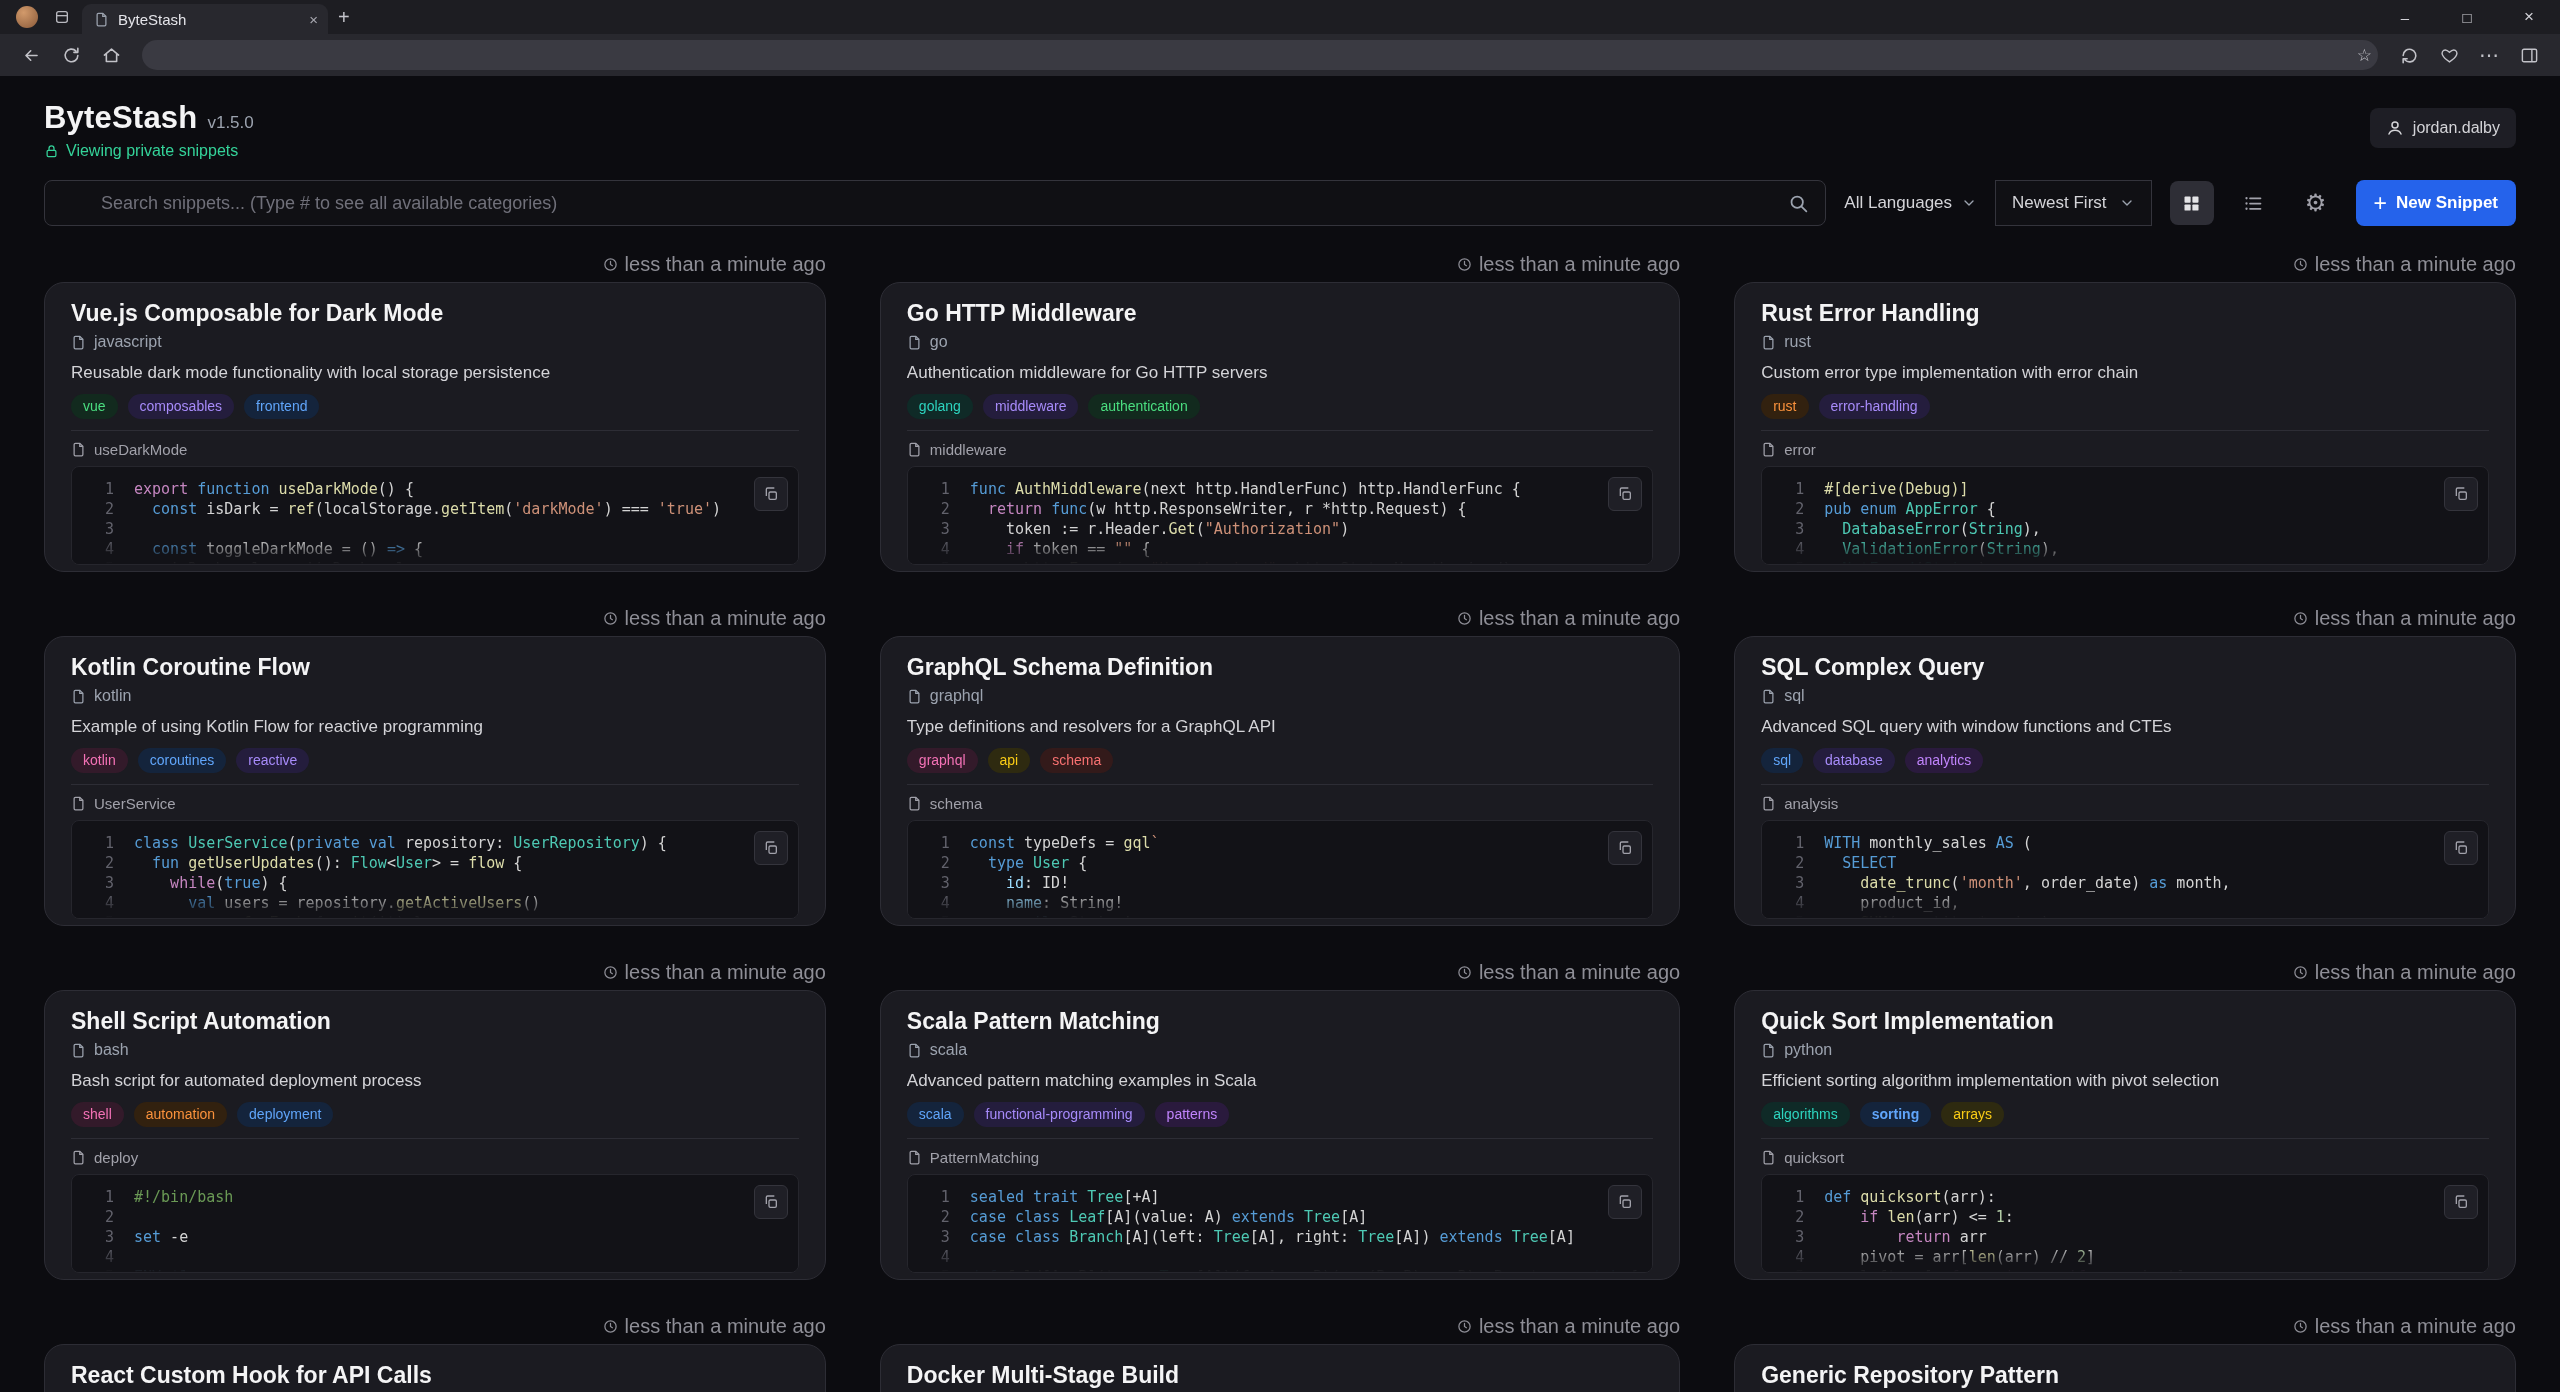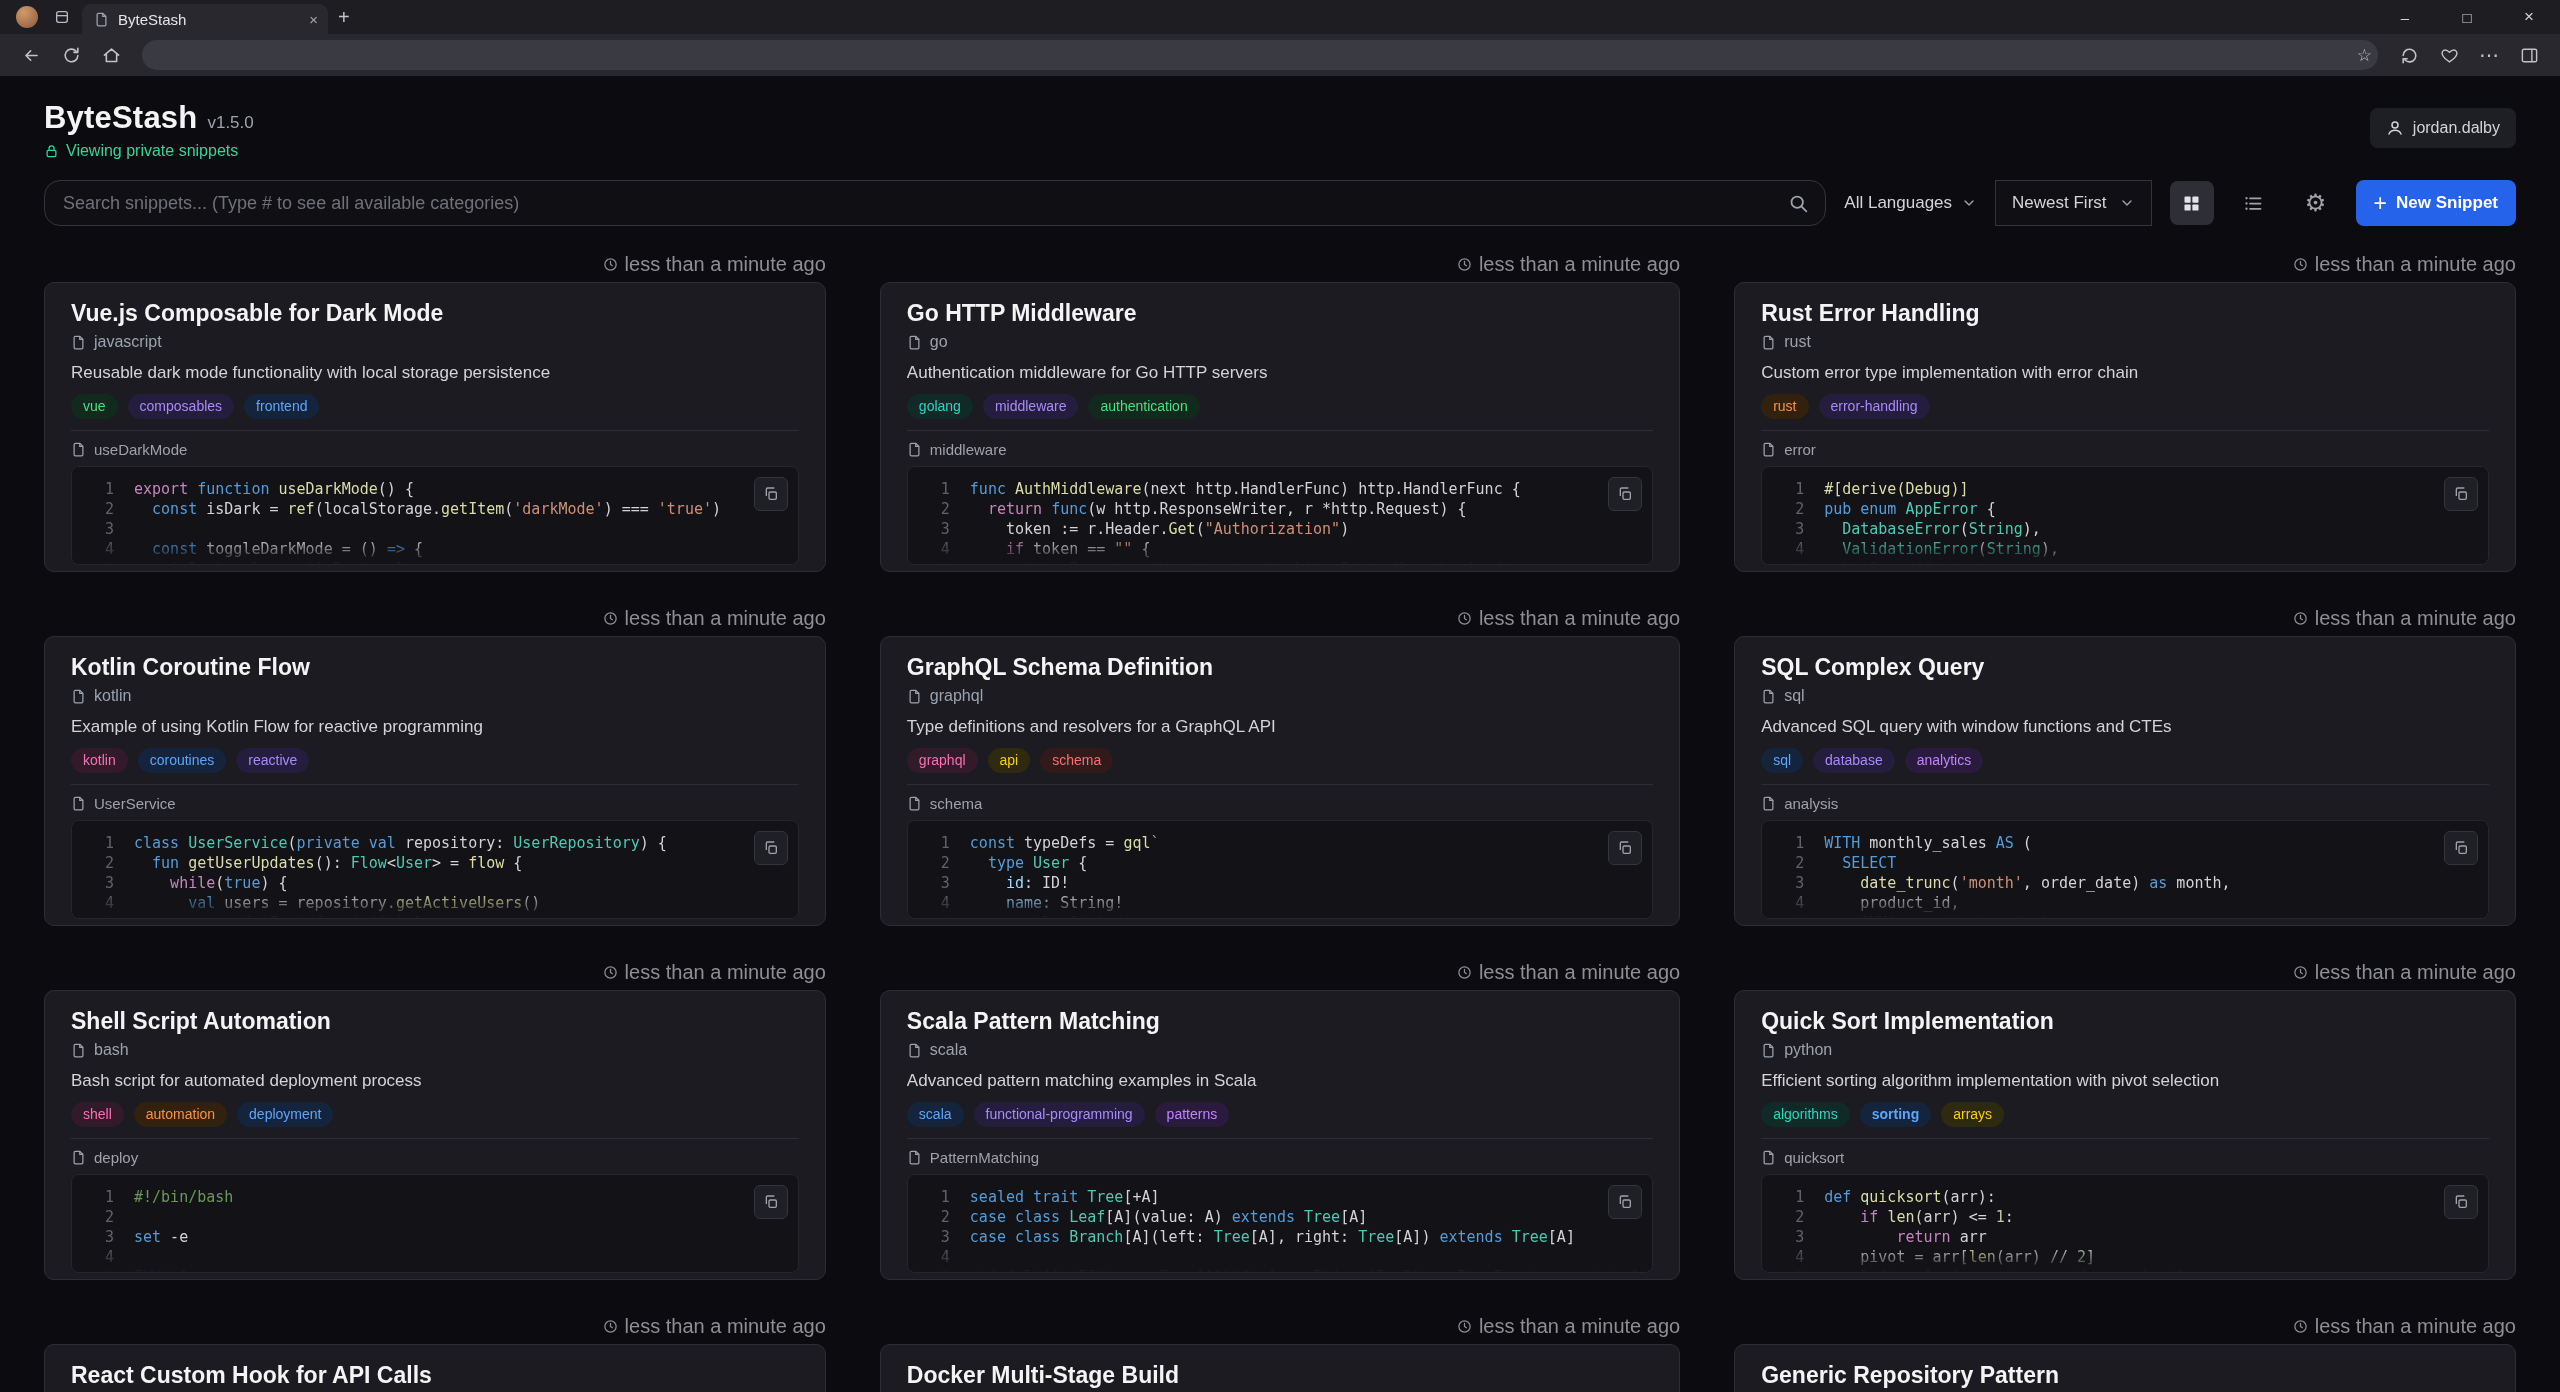--- a/index.html
+++ b/index.html
@@ -34,40 +34,40 @@
   .app-header { display:flex; justify-content:space-between; align-items:flex-start; padding:24px 44px 0; }
   .title-row { display:flex; align-items:baseline; }
   .title-row h1 { color:#f4f4f5; font-size:31px; font-weight:700; letter-spacing:.2px; line-height:36px; }
   .version { color:#9ca3af; font-size:17px; margin-left:10px; }
   .privacy { display:flex; align-items:center; gap:7px; color:#34d399; font-size:16px; margin-top:6px; background:transparent; border:0; }
   .privacy svg { width:15px; height:15px; }
   .user-pill { display:flex; align-items:center; gap:9px; height:40px; padding:0 16px; border-radius:8px; background:#1e1e25; border:0; color:#d4d4d8; font-size:16px; margin-top:8px; }
   .user-pill svg { width:18px; height:18px; }
 
   .controls { display:flex; align-items:center; gap:18px; margin:20px 44px 0; }
-  .search { flex:1; position:relative; height:46px; border:1px solid #34343c; border-radius:16px; background:#101014; display:flex; align-items:center; }
+  .search { flex:1; position:relative; height:46px; border:1px solid #34343c; border-radius:8px; background:#101014; display:flex; align-items:center;padding-left:38px; }
   .search input { flex:1; height:100%; background:transparent; border:0; outline:0; color:#e4e4e7; font-size:18px; padding:0 54px 0 18px; font-family:"Liberation Sans", sans-serif; }
   .search input::placeholder { color:#70707a; }
   .search-icon { position:absolute; right:16px; color:#9ca3af; width:21px; height:21px; }
   .ghost-btn { display:flex; align-items:center; gap:9px; background:transparent; border:0; color:#d4d4d8; font-size:17px; flex:none; }
   .ghost-btn svg, .outline-btn svg { width:16px; height:16px; color:#9ca3af; }
   .outline-btn { display:flex; align-items:center; gap:12px; background:#101014; border:1px solid #34343c; border-radius:0; color:#d4d4d8; font-size:17px; height:46px; padding:0 16px; flex:none; }
   .view-btn { width:44px; height:44px; display:flex; align-items:center; justify-content:center; background:transparent; border:0; color:#a1a1aa; border-radius:8px; flex:none; }
   .view-btn svg { width:21px; height:21px; }
   .view-btn.active { background:#2e2e36; color:#e4e4e7; }
   .gearbtn { font-size:24px; line-height:1; }
   .primary-btn { display:flex; align-items:center; gap:9px; background:#2563eb; color:#fff; border:0; border-radius:8px; height:46px; padding:0 18px; font-size:17px; font-weight:600; flex:none; }
   .primary-btn .plus { font-size:23px; font-weight:400; line-height:1; }
 
   
   .grid { display:grid; grid-template-columns:repeat(3,1fr); column-gap:54px; padding:0 44px; margin-top:26px; }
   .cell { margin-bottom:34px; }
   .meta { height:24px; display:flex; justify-content:flex-end; align-items:center; gap:7px; color:#8e8e96; font-size:20px; margin-bottom:6px; }
   .meta svg { width:15px; height:15px; }
-  .card { background:#1b1b21; border:1px solid #2d2d35; border-radius:10px; padding:16px 26px 0; height:290px; overflow:hidden; cursor:pointer; }
+  .card { background:#1b1b21; border:1px solid #2d2d35; border-radius:20px; padding:16px 26px 0; height:290px; overflow:hidden; cursor:pointer; }
   .card-title { font-size:23px; font-weight:700; color:#f4f4f5; line-height:28px; margin-bottom:5px; white-space:nowrap; overflow:hidden; }
   .lang-row { display:flex; align-items:center; gap:8px; color:#9ca3af; font-size:16px; line-height:20px; margin-bottom:10px; }
   .lang-row svg, .file-row svg { width:15px; height:15px; flex:none; }
   .desc { color:#d4d4d8; font-size:17px; line-height:22px; margin-bottom:10px; white-space:nowrap; overflow:hidden; }
   .tags { display:flex; gap:10px; margin-bottom:11px; height:25px; overflow:hidden; }
   .tag { font-size:14px; padding:4px 12px; border-radius:999px; font-weight:500; white-space:nowrap; }
   .divider { height:1px; background:#2d2d35; margin-bottom:9px; }
   .file-row { display:flex; align-items:center; gap:8px; color:#a1a1aa; font-size:15px; line-height:19px; margin-bottom:7px; }
   .code-wrap { position:relative; background:#121217; border:1px solid #26262d; border-radius:8px; height:99px; overflow:hidden; padding:12px 14px; font-family:"DejaVu Sans Mono", monospace; font-size:15px; line-height:20px; }
   .code-wrap::after { content:""; position:absolute; left:0; right:0; bottom:0; height:26px; background:linear-gradient(rgba(18,18,23,0), #121217); }

